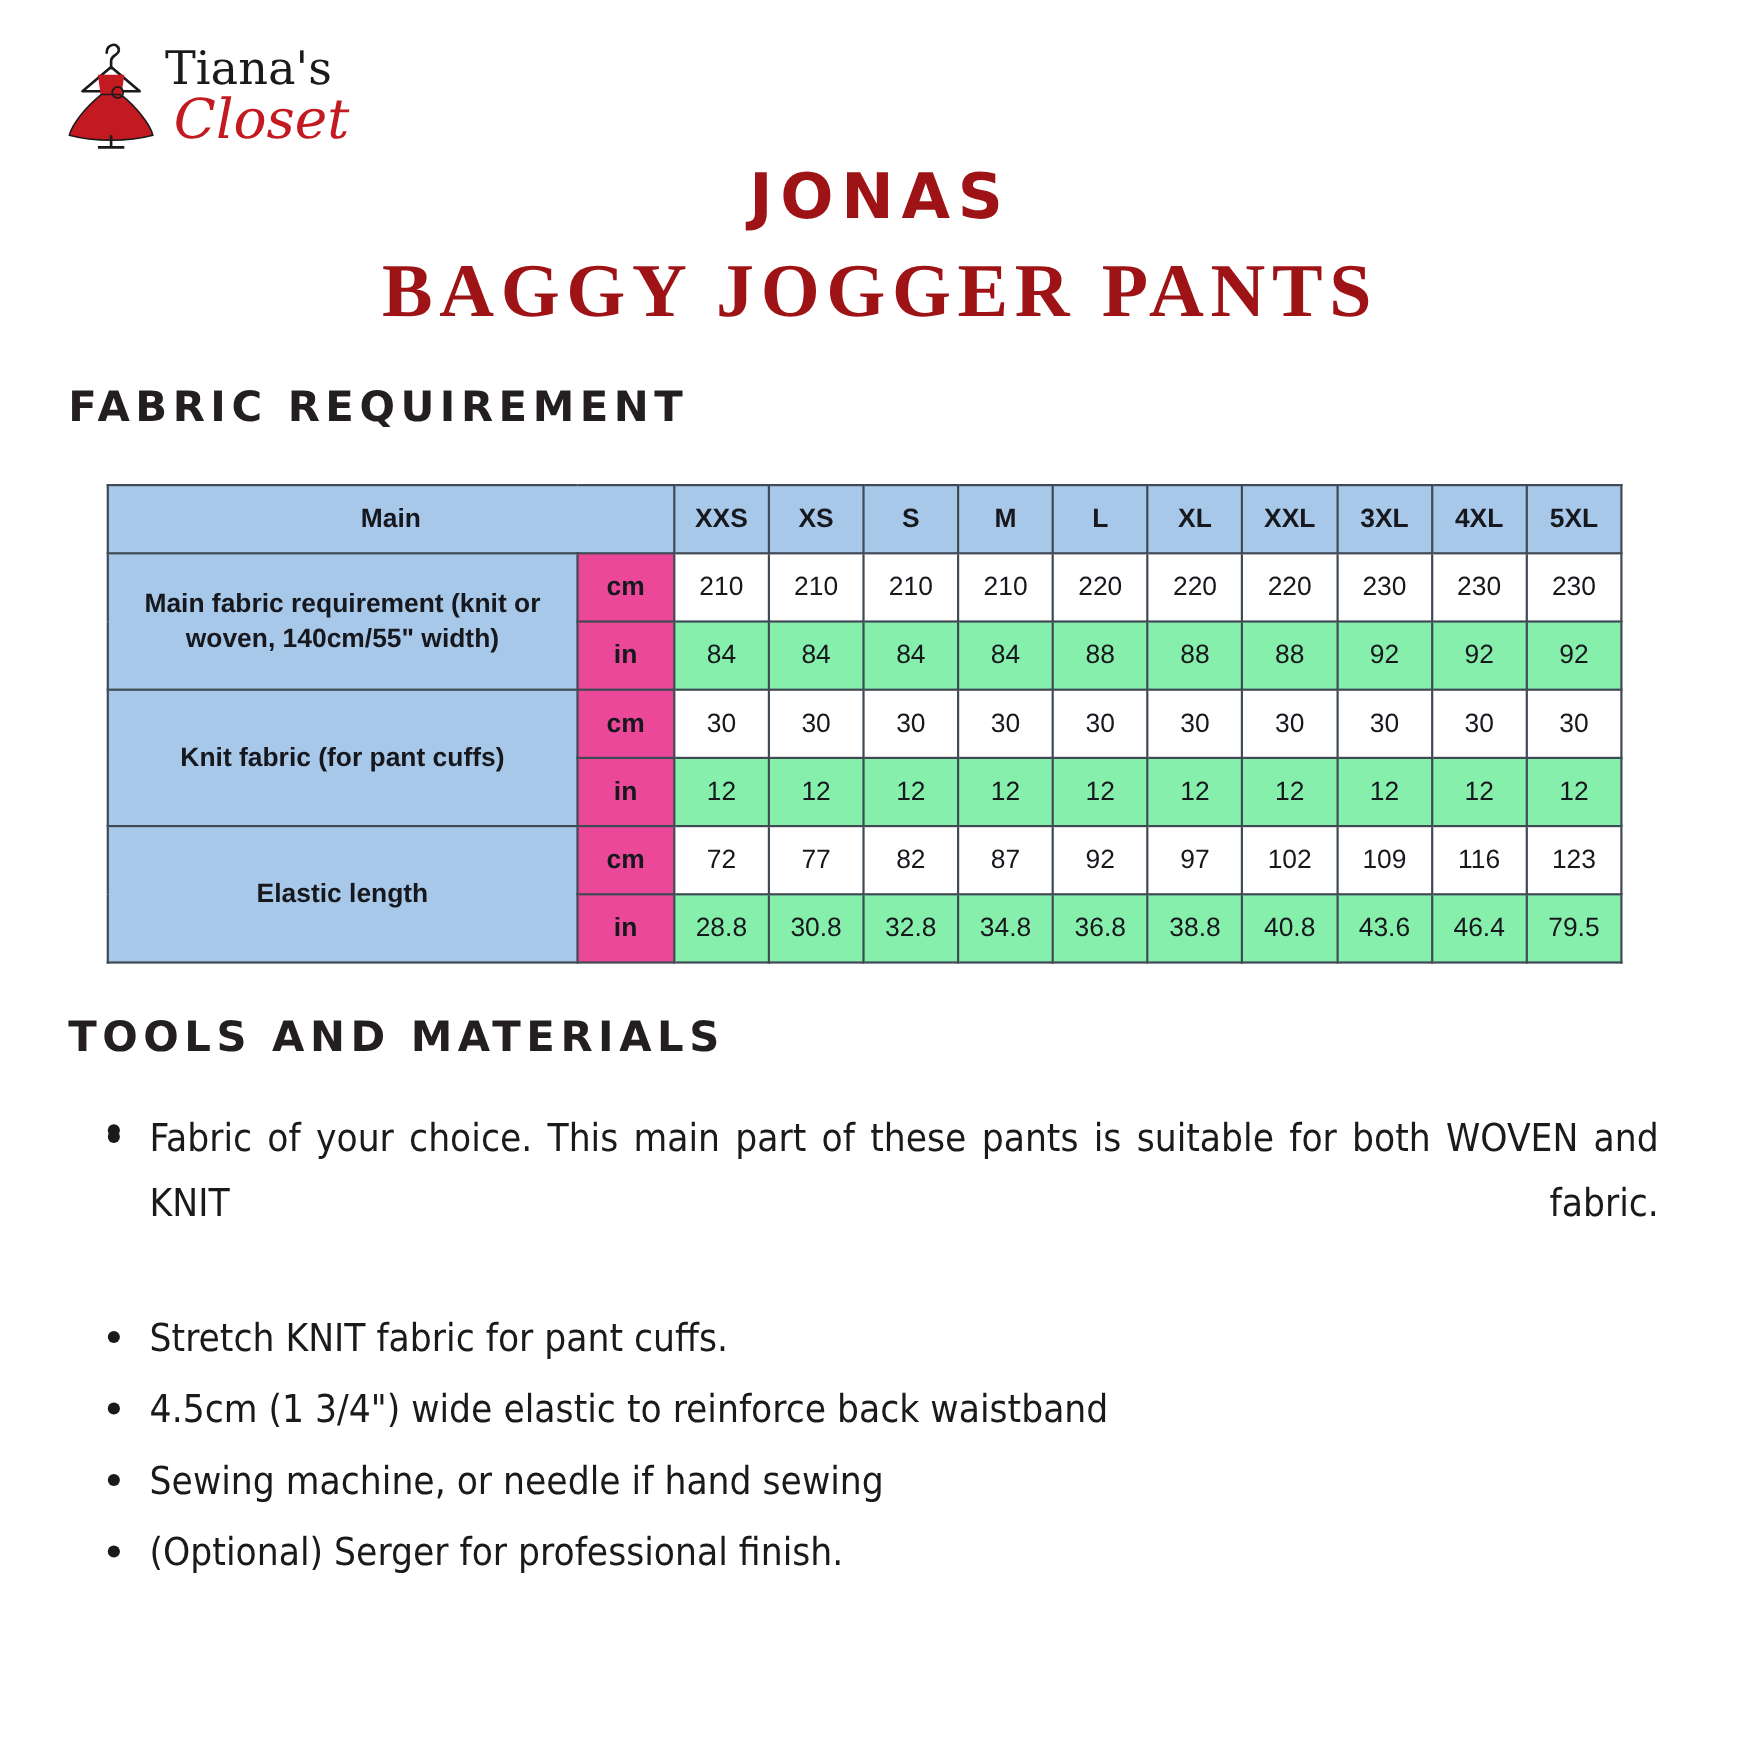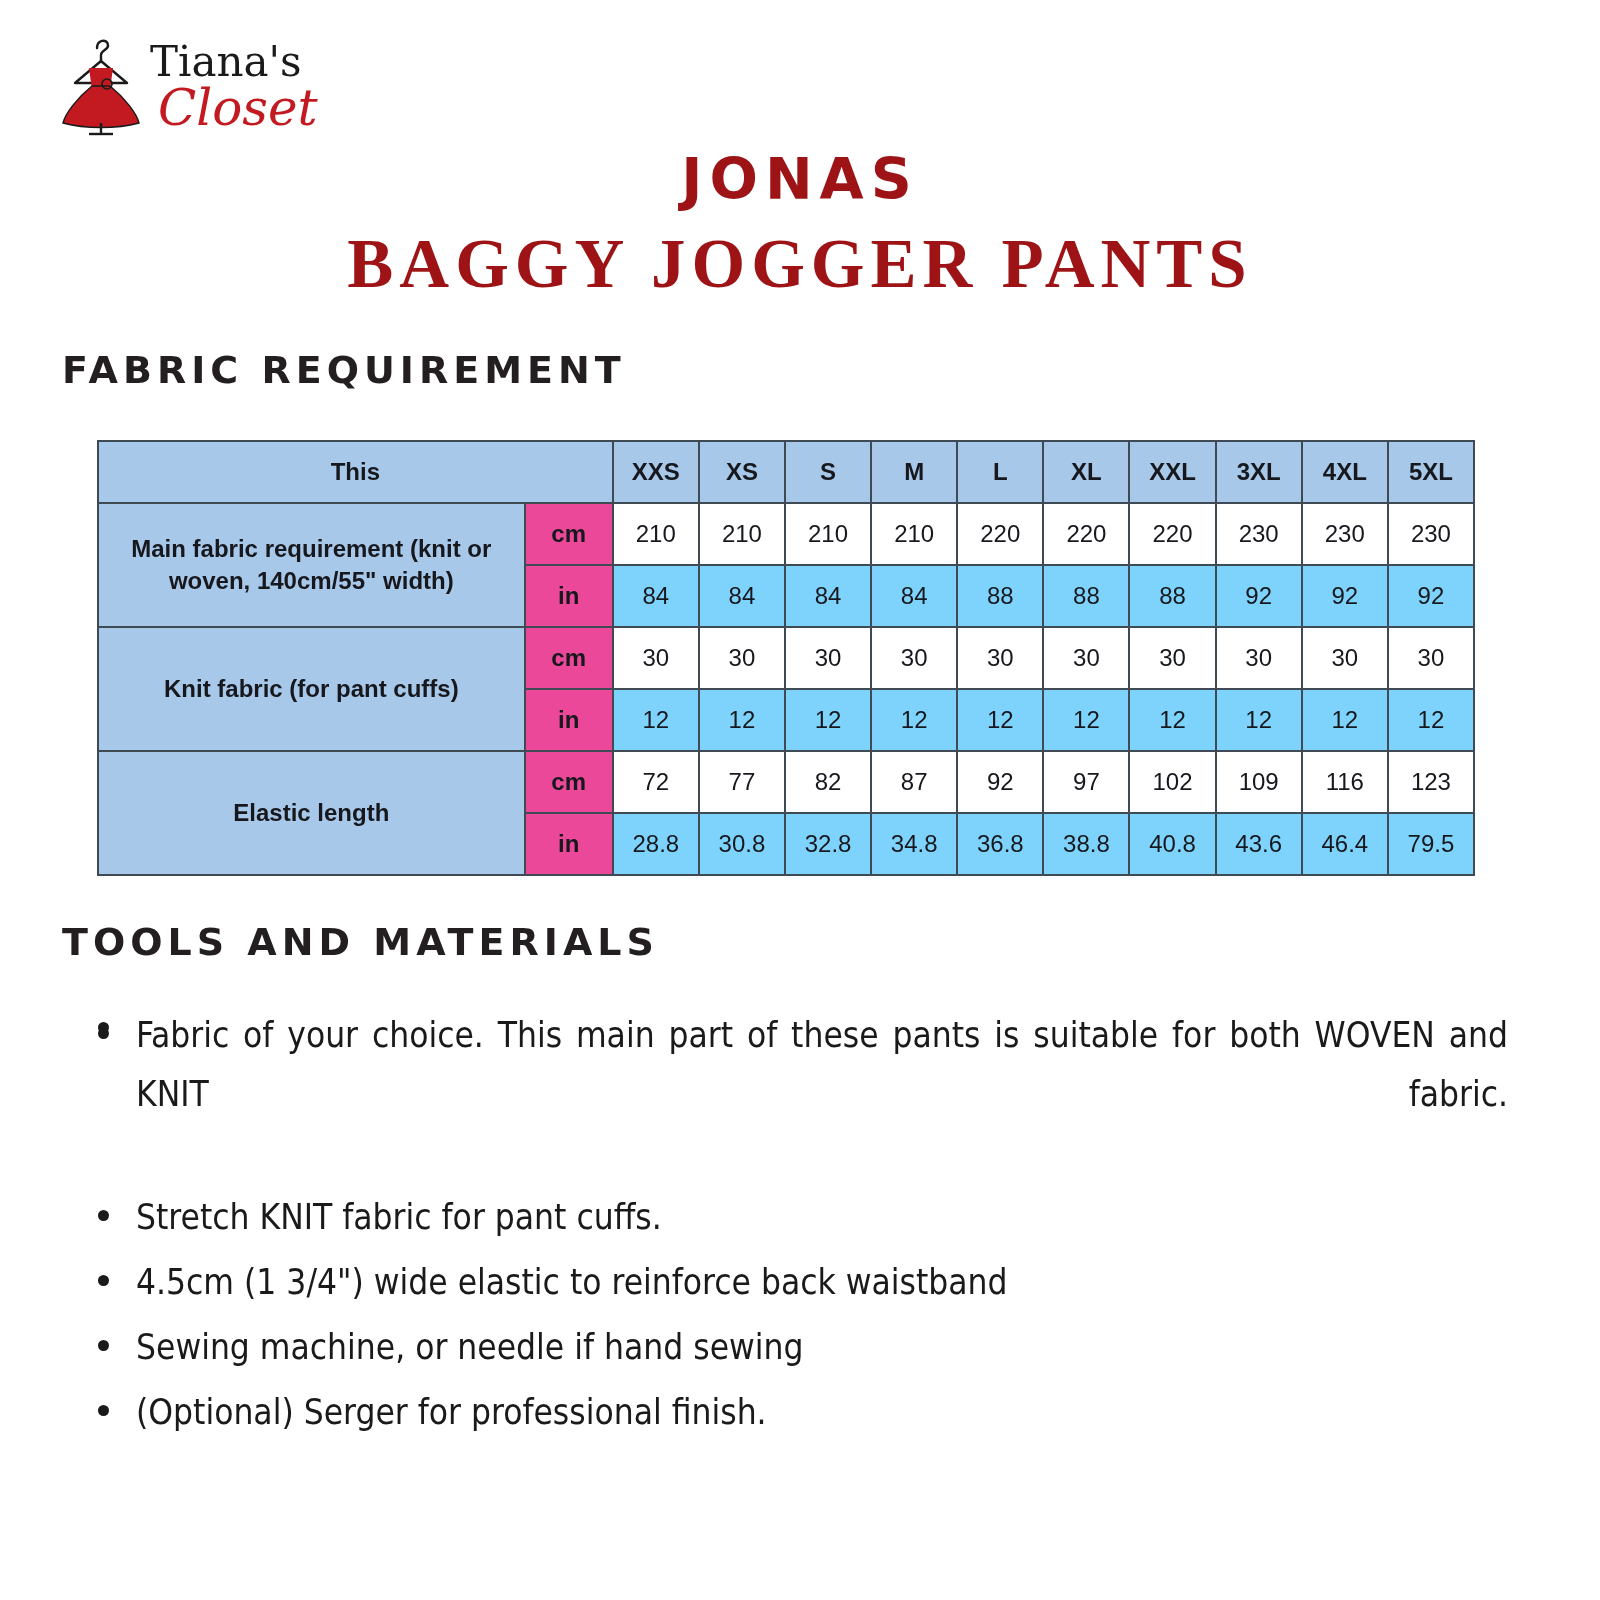--- a/index.html
+++ b/index.html
@@ -110,21 +110,21 @@
     background: #ec4899;
     font-weight: bold;
     font-size: 25px;
     width: 88px;
   }
   td.val-cm {
     background: #ffffff;
     font-size: 26px;
   }
   td.val-in {
-    background: #7dd3fc;
+    background: #86efac;
     font-size: 26px;
   }
   col.c-label { width: 426px; }
   col.c-unit  { width: 88px; }
   col.c-size  { width: 86px; }
 
   
   .tools-list {
     position: absolute;
     left: 88px;
@@ -204,21 +204,21 @@
         <col class="c-size">
         <col class="c-size">
       <col class="c-size">
         <col class="c-size">
         <col class="c-size">
         <col class="c-size">
         <col class="c-size">
     </colgroup>
     <thead>
       <tr>
-        <th class="size-head" colspan="2">This</th>
+        <th class="size-head" colspan="2">Main</th>
         <th class="size-col">XXS</th>
         <th class="size-col">XS</th>
         <th class="size-col">S</th>
         <th class="size-col">M</th>
         <th class="size-col">L</th>
         <th class="size-col">XL</th>
         <th class="size-col">XXL</th>
         <th class="size-col">3XL</th>
         <th class="size-col">4XL</th>
         <th class="size-col">5XL</th>

